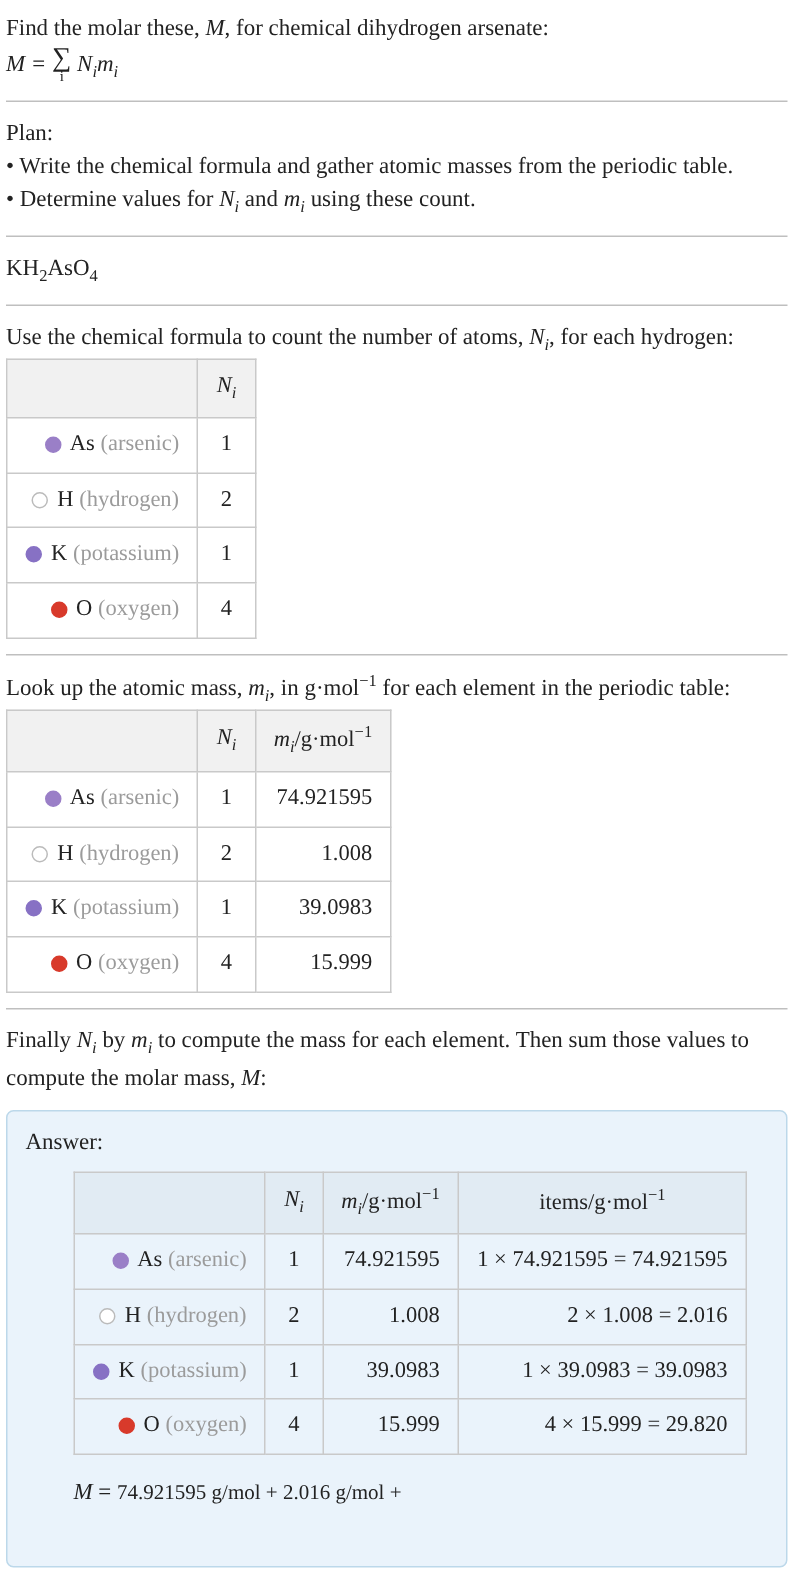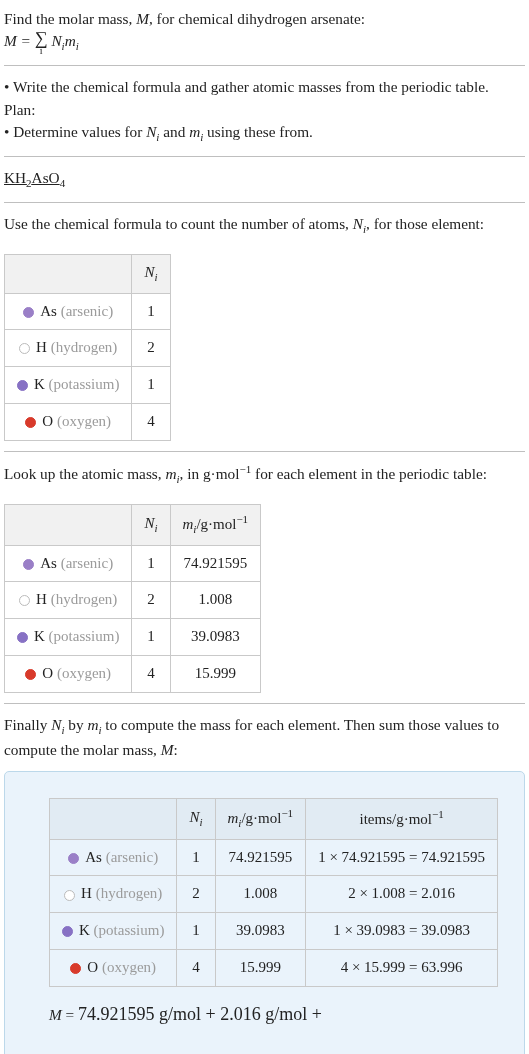--- a/index.html
+++ b/index.html
@@ -16,32 +16,31 @@
 hr {
   border: none;
   border-top: 1px solid #bfbfbf;
   margin: 10px 0;
 }
 .math { font-family: Georgia, serif; font-style: italic; }
 .sum { display: inline-block; vertical-align: middle; text-align: center; font-style: normal; line-height: 0.9; }
 .sum .sigma { font-size: 18px; }
 .sum .sub { font-size: 10px; display: block; }
 sub { font-size: 11px; font-style: italic; }
-.chem { font-family: Georgia, serif; text-decoration: underline; }
+.chem { font-family: Georgia, serif; }
 .chem sub { font-style: normal; font-size: 11px; }
 .mathvar { font-style: italic; }
 table.data {
   border-collapse: collapse;
   font-size: 15px;
-  margin-top: 16px;
 }
 table.data th, table.data td {
   border: 1px solid #c9c9c9;
   padding: 7px 12px;
-  text-align: center;
+  text-align: right;
 }
 table.data th {
   background: #f1f1f1;
   font-weight: normal;
   text-align: center;
 }
 table.data tr:nth-child(even) td { }
 table.data td.center { text-align: center; }
 .dot {
   display: inline-block;
@@ -55,56 +54,56 @@
   border: 1px solid #bcd8ea;
   background: #eaf3fb;
   border-radius: 5px;
   padding: 10px 12px 14px;
   margin-top: 6px;
 }
 .answerbox .ah { margin-bottom: 8px; }
 .answerbox table.data th { background: #e1ebf3; }
 .answerbox table.data { margin-left: 32px; }
 .answerbox .finalm { margin-left: 32px; margin-top: 14px; line-height: 1.5; }
-.unit { font-size: 18px; }
+.unit { font-size: 14px; }
 .sup { font-size: 11px; vertical-align: super; }
 </style>
 </head>
 <body>
 
 <div class="block">
-  <span>Find the molar mass, </span><span class="mathvar">M</span><span>, for chemical dihydrogen arsenate:</span><br>
+  <span>Find the molar these, </span><span class="mathvar">M</span><span>, for chemical dihydrogen arsenate:</span><br>
   <span class="math">
     M = <span class="sum"><span class="sigma">∑</span><span class="sub">i</span></span> N<sub>i</sub>m<sub>i</sub>
   </span>
 </div>
 
 <hr>
 
 <div class="block">
+  <div>Plan:</div>
   <div>• Write the chemical formula and gather atomic masses from the periodic table.</div>
-  <div>Plan:</div>
   <div>
-    <span>• Determine values for </span><span class="mathvar">N<sub>i</sub></span><span> and </span><span class="mathvar">m<sub>i</sub></span><span> using these from.</span>
+    <span>• Determine values for </span><span class="mathvar">N<sub>i</sub></span><span> and </span><span class="mathvar">m<sub>i</sub></span><span> using these count.</span>
   </div>
 </div>
 
 <hr>
 
 <div class="block">
   <div class="chem">
     <span>KH</span><sub>2</sub><span>AsO</span><sub>4</sub>
   </div>
 </div>
 
 <hr>
 
 <div class="block">
   <div>
-    <span>Use the chemical formula to count the number of atoms, </span><span class="mathvar">N<sub>i</sub></span><span>, for those element:</span>
+    <span>Use the chemical formula to count the number of atoms, </span><span class="mathvar">N<sub>i</sub></span><span>, for each hydrogen:</span>
   </div>
   <table class="data">
     <tbody>
         <tr>
       <th></th>
       <th><span class="mathvar"><span>N</span><sub>i</sub></span></th>
     </tr>
     <tr>
       <td><span class="dot" style="background:#9a7fc7;border:1px solid #9a7fc7;"></span><span>As</span> <span class="elname">(arsenic)</span></td>
       <td class="center">1</td>
@@ -162,20 +161,21 @@
     </table>
 </div>
 
 <hr>
 
 <div class="block">
   <span>Finally </span><span class="mathvar">N<sub>i</sub></span><span> by </span><span class="mathvar">m<sub>i</sub></span><span> to compute the mass for each element. Then sum those values to compute the molar mass, </span><span class="mathvar">M</span><span>:</span>
 </div>
 
 <div class="answerbox">
+  <div class="ah">Answer:</div>
   <table class="data">
     <tbody>
         <tr>
       <th></th>
       <th><span class="mathvar"><span>N</span><sub>i</sub></span></th>
       <th><span class="mathvar"><span>m</span><sub>i</sub></span><span>/g·mol</span><span class="sup">−1</span></th>
       <th><span>items/g·mol</span><span class="sup">−1</span></th>
     </tr>
     <tr>
       <td><span class="dot" style="background:#9a7fc7;border:1px solid #9a7fc7;"></span><span>As</span> <span class="elname">(arsenic)</span></td>
@@ -192,21 +192,21 @@
     <tr>
       <td><span class="dot" style="background:#8771c4;border:1px solid #8771c4;"></span><span>K</span> <span class="elname">(potassium)</span></td>
       <td class="center">1</td>
       <td>39.0983</td>
       <td>1 × 39.0983 = 39.0983</td>
     </tr>
     <tr>
       <td><span class="dot" style="background:#d83a2b;border:1px solid #d83a2b;"></span><span>O</span> <span class="elname">(oxygen)</span></td>
       <td class="center">4</td>
       <td>15.999</td>
-      <td>4 × 15.999 = 63.996</td>
+      <td>4 × 15.999 = 29.820</td>
     </tr>
   </tbody>
     </table>
   <div class="finalm">
     <span class="mathvar">M</span> = <span class="unit" style="display:inline">74.921595 g/mol + 2.016 g/mol +</span><br>
     &nbsp;&nbsp;&nbsp;&nbsp;
   </div>
 </div>
 
 </body></html>

